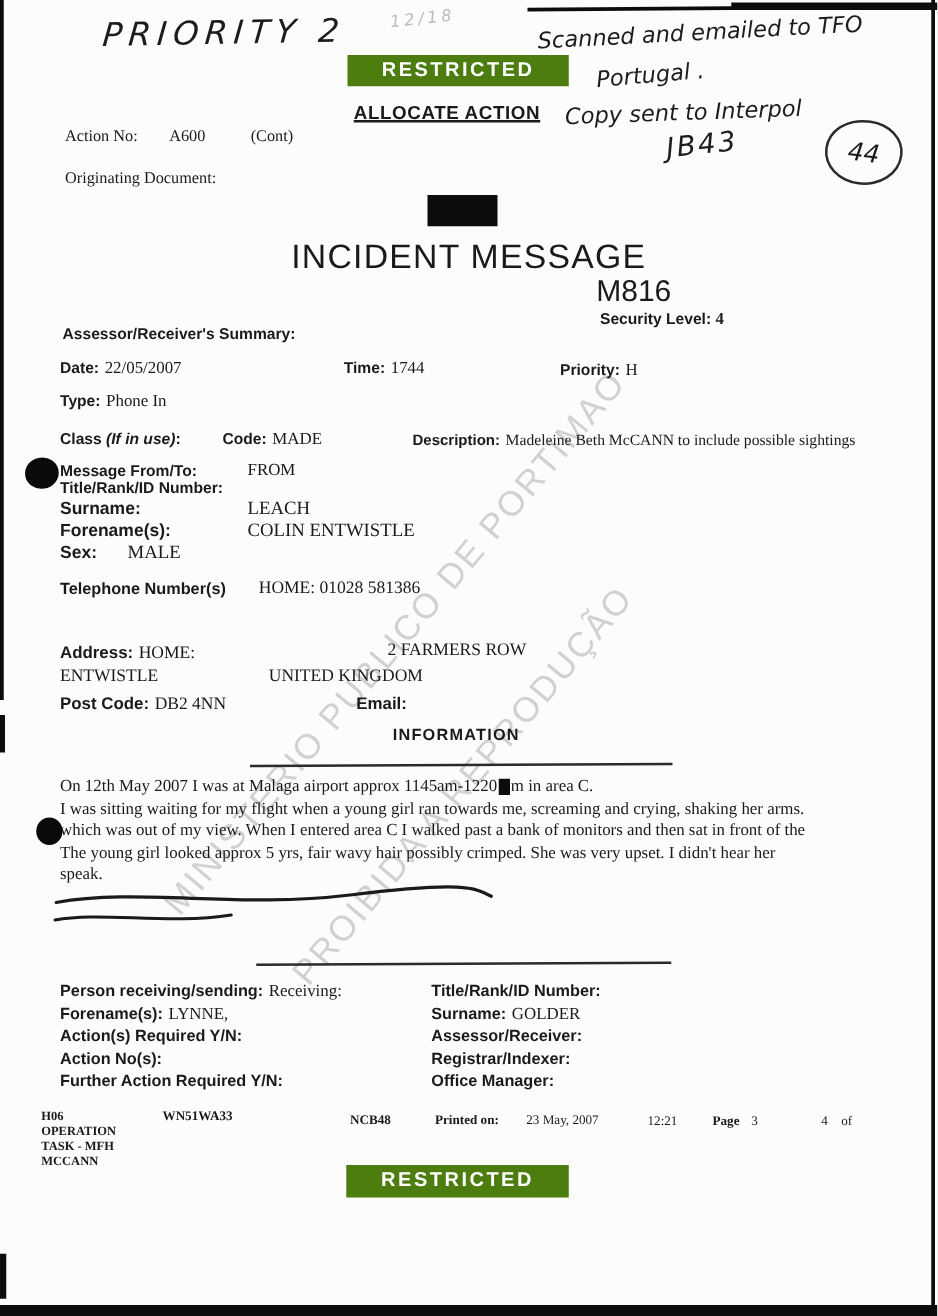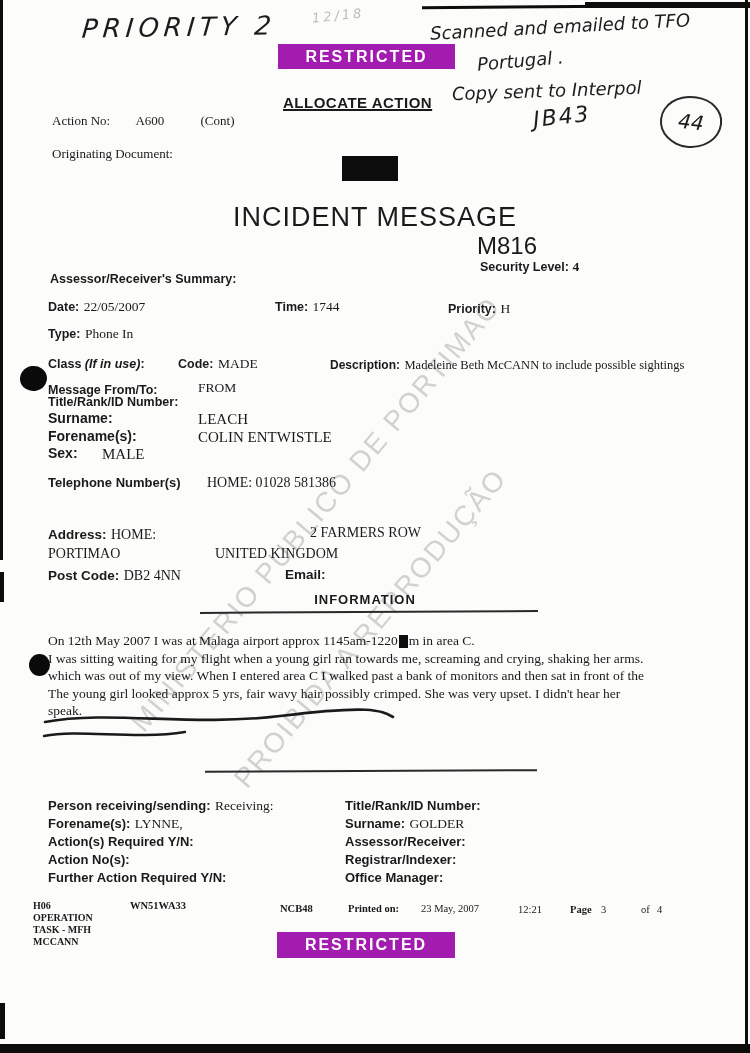--- a/index.html
+++ b/index.html
@@ -1,23 +1,23 @@
 <!DOCTYPE html>
 <html><head>
 <meta charset="utf-8">
 <style>
   html,body{margin:0;padding:0;background:#e8e8e8;}
   #page{position:relative;width:750px;height:1053px;background:#fcfcfb;overflow:hidden;
         font-family:"Liberation Sans",sans-serif;color:#1a1a1a;}
-  .abs{position:absolute;white-space:nowrap;margin-top:12px;}
+  .abs{position:absolute;white-space:nowrap;}
   .lbl{font-family:"Liberation Sans",sans-serif;font-weight:600;font-size:12.5px;}
   .val{font-family:"Liberation Serif",serif;font-size:13.5px;}
   .serif{font-family:"Liberation Serif",serif;}
   .blackbox{position:absolute;background:#0c0c0c;}
-  .classbox{position:absolute;background:#a21caf;color:#fefefe;font-weight:bold;
+  .classbox{position:absolute;background:#4d7c0f;color:#fefefe;font-weight:bold;
             font-size:16px;letter-spacing:2px;text-align:center;line-height:25px;
             font-family:"Liberation Sans",sans-serif;}
   .hw{position:absolute;font-family:"DejaVu Sans",sans-serif;font-style:italic;color:#1c1c1c;}
   .pencil{position:absolute;font-family:"DejaVu Sans",sans-serif;font-style:italic;color:#bdbdbd;}
   .wm{position:absolute;font-family:"Liberation Sans",sans-serif;font-size:28px;letter-spacing:2px;
       color:rgba(125,125,125,0.34);transform:rotate(-50deg);transform-origin:0 50%;white-space:nowrap;z-index:1;}
   .content{position:relative;z-index:2;}
   .infoline{font-family:"Liberation Serif",serif;font-size:13.5px;line-height:17.6px;white-space:nowrap;}
   .hole{position:absolute;background:#0a0a0a;border-radius:50%;}
   .rule{position:absolute;background:#2a2a2a;height:2px;}
@@ -124,21 +124,21 @@
     <div class="abs val" style="left:102px;top:434px;font-size:15px;">MALE</div>
 
     <div class="abs lbl" style="left:48px;top:463px;font-size:13px;">Telephone Number(s)</div>
     <div class="abs val" style="left:207px;top:463px;font-size:14px;">HOME: 01028 581386</div>
 
     <div class="abs" style="left:48px;top:513px;">
       <span class="lbl" style="font-size:13.5px;">Address:</span>
       <span class="val" style="font-size:14px;">HOME:</span>
     </div>
     <div class="abs val" style="left:310px;top:513px;font-size:14px;">2 FARMERS ROW</div>
-    <div class="abs val" style="left:48px;top:534px;font-size:14px;">PORTIMAO</div>
+    <div class="abs val" style="left:48px;top:534px;font-size:14px;">ENTWISTLE</div>
     <div class="abs val" style="left:215px;top:534px;font-size:14px;">UNITED KINGDOM</div>
     <div class="abs" style="left:48px;top:554px;">
       <span class="lbl" style="font-size:13.5px;">Post Code:</span>
       <span class="val" style="font-size:14px;">DB2 4NN</span>
     </div>
     <div class="abs lbl" style="left:285px;top:555px;font-size:13.5px;">Email:</div>
 
     <div class="abs lbl" style="left:0;top:580px;width:730px;text-align:center;font-size:13px;letter-spacing:1px;">INFORMATION</div>
     <div class="rule" style="left:200px;top:611px;width:338px;transform:rotate(-0.3deg);"></div>
 
@@ -205,19 +205,19 @@
       <div>TASK - MFH</div>
       <div>MCCANN</div>
     </div>
     <div class="abs serif" style="left:130px;top:888px;font-size:10.5px;font-weight:bold;">WN51WA33</div>
     <div class="abs serif" style="left:280px;top:891px;font-size:10.5px;font-weight:bold;">NCB48</div>
     <div class="abs serif" style="left:348px;top:891px;font-size:10.5px;font-weight:bold;">Printed on:</div>
     <div class="abs serif" style="left:421px;top:891px;font-size:10.5px;">23 May, 2007</div>
     <div class="abs serif" style="left:518px;top:892px;font-size:10.5px;">12:21</div>
     <div class="abs serif" style="left:570px;top:892px;font-size:10.5px;font-weight:bold;">Page</div>
     <div class="abs serif" style="left:601px;top:892px;font-size:10.5px;">3</div>
-    <div class="abs serif" style="left:641px;top:892px;font-size:10.5px;">of</div>
+    <div class="abs serif" style="left:673px;top:892px;font-size:10.5px;">of</div>
     <div class="abs serif" style="left:657px;top:892px;font-size:10.5px;">4</div>
 
     <div class="classbox" style="left:277px;top:932px;width:178px;height:26px;line-height:26px;">RESTRICTED</div>
 
   </div>
 </div>
 
 </body></html>

